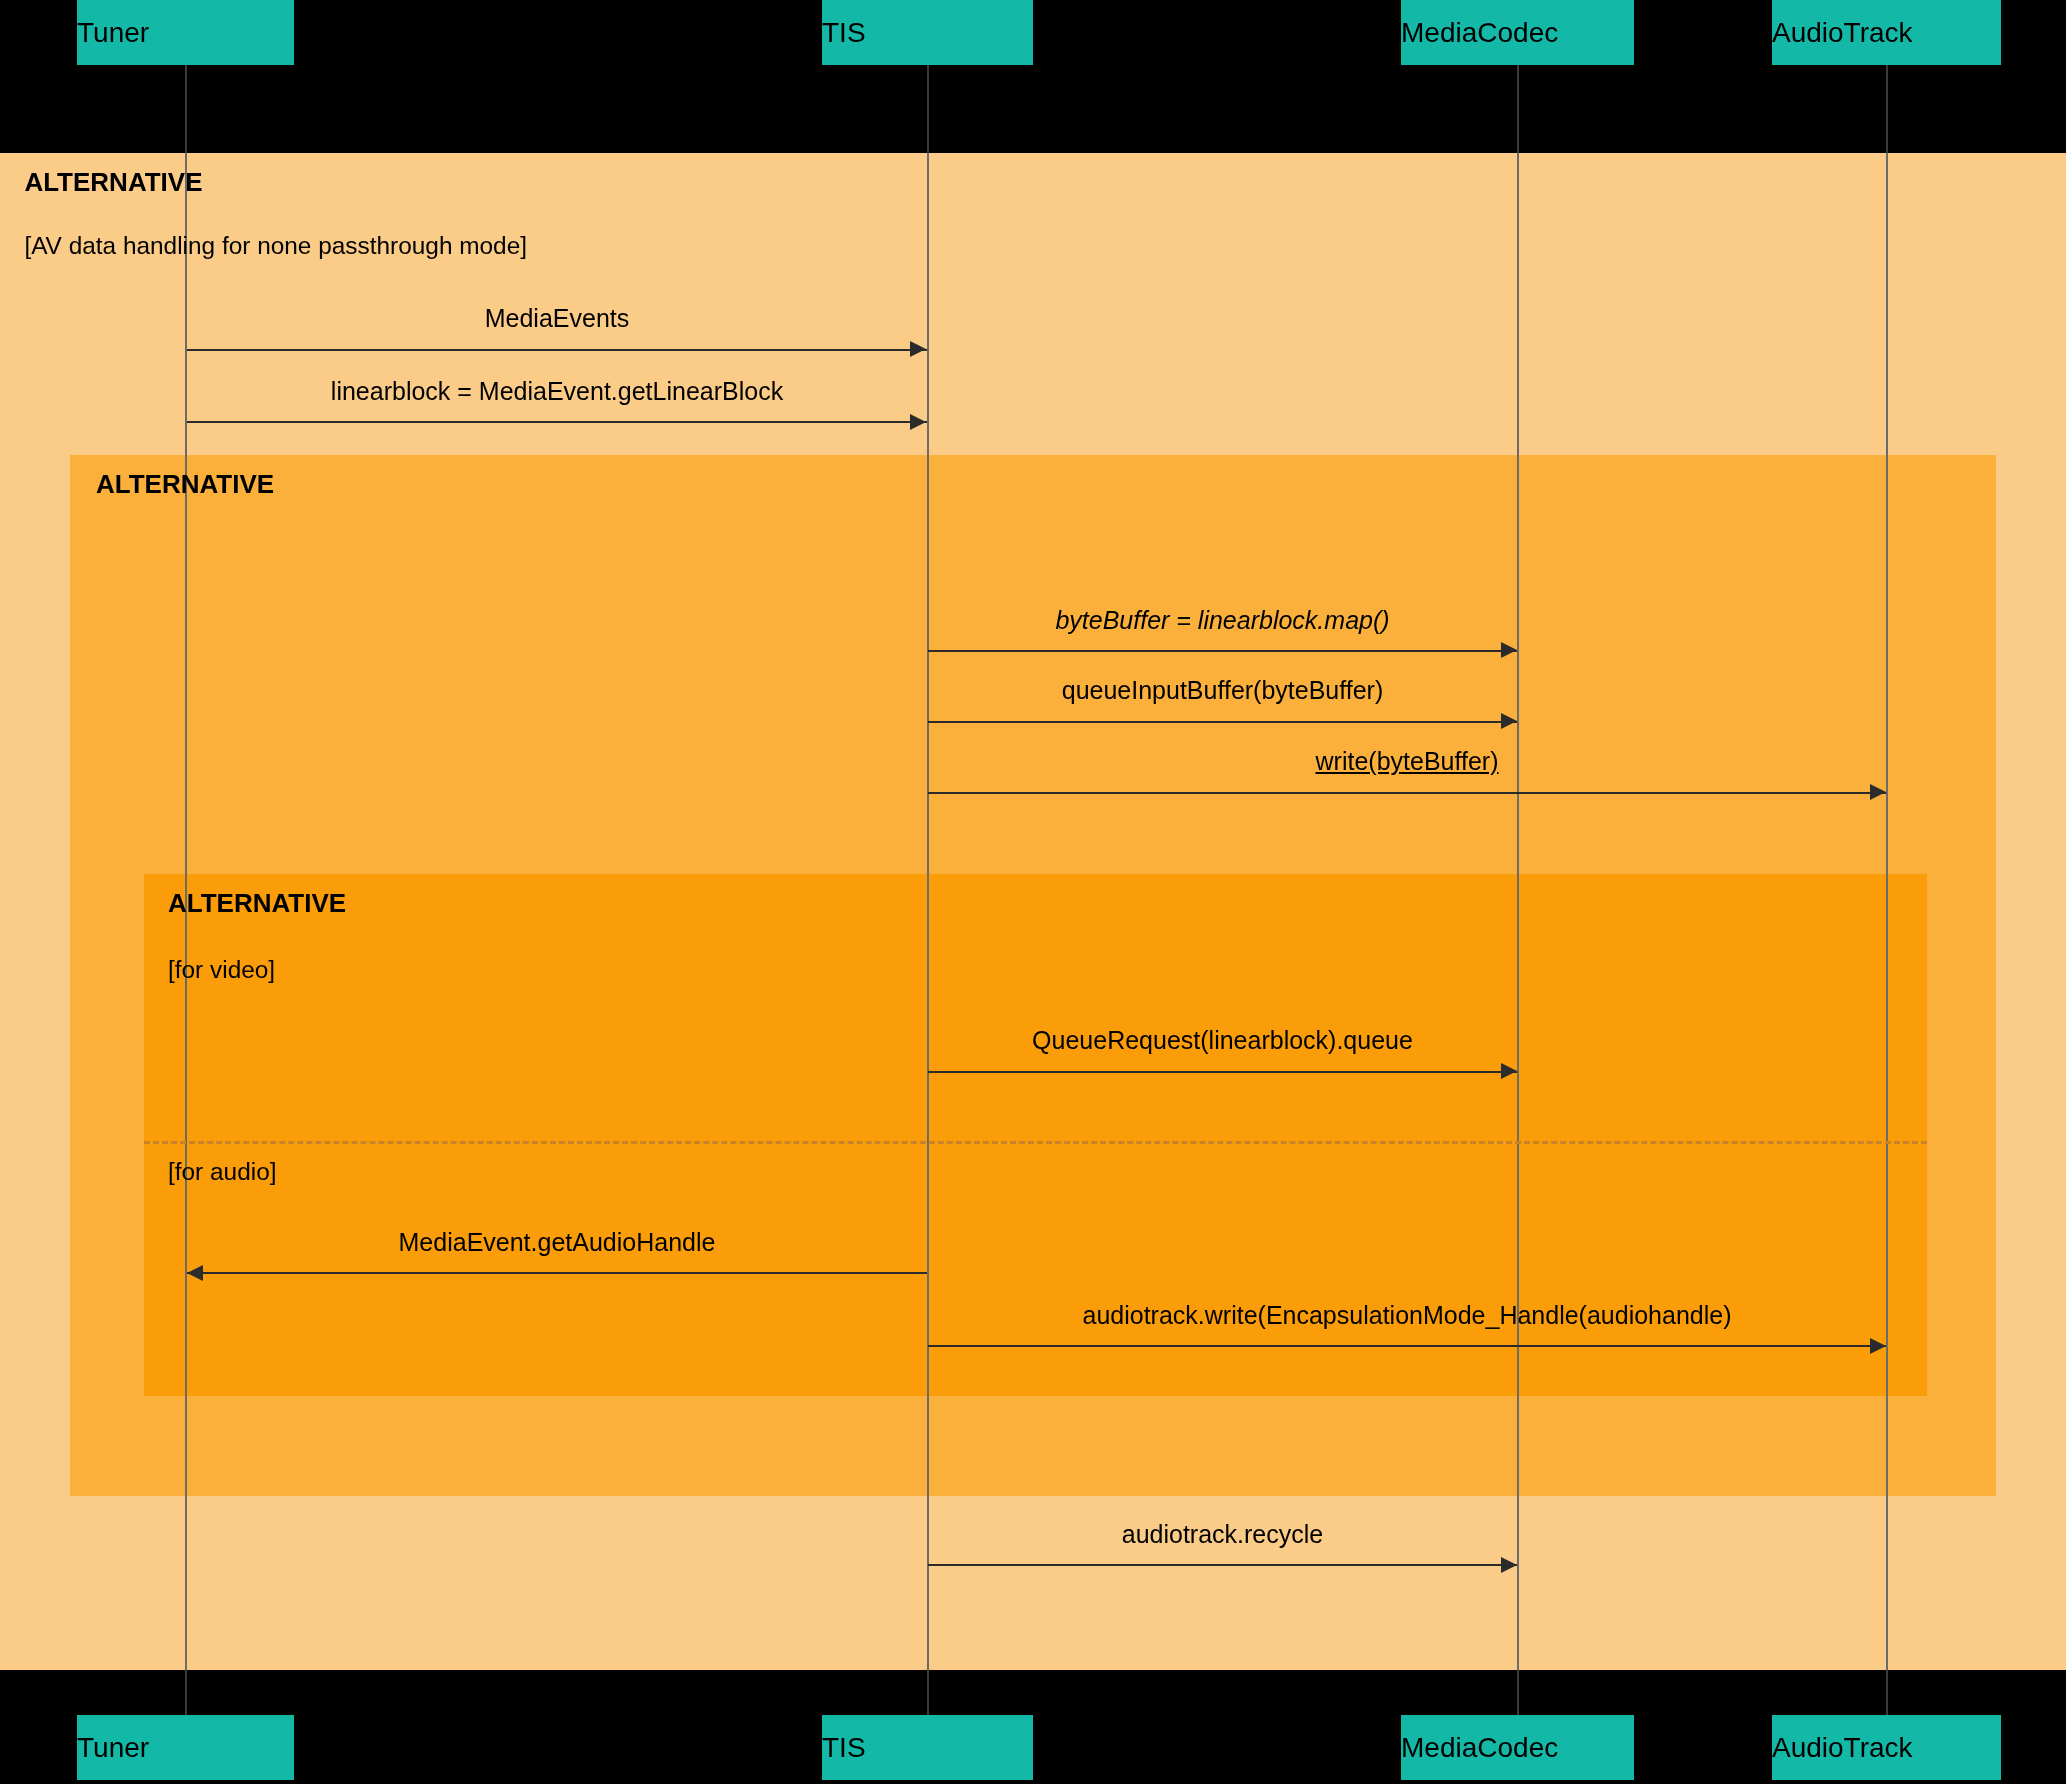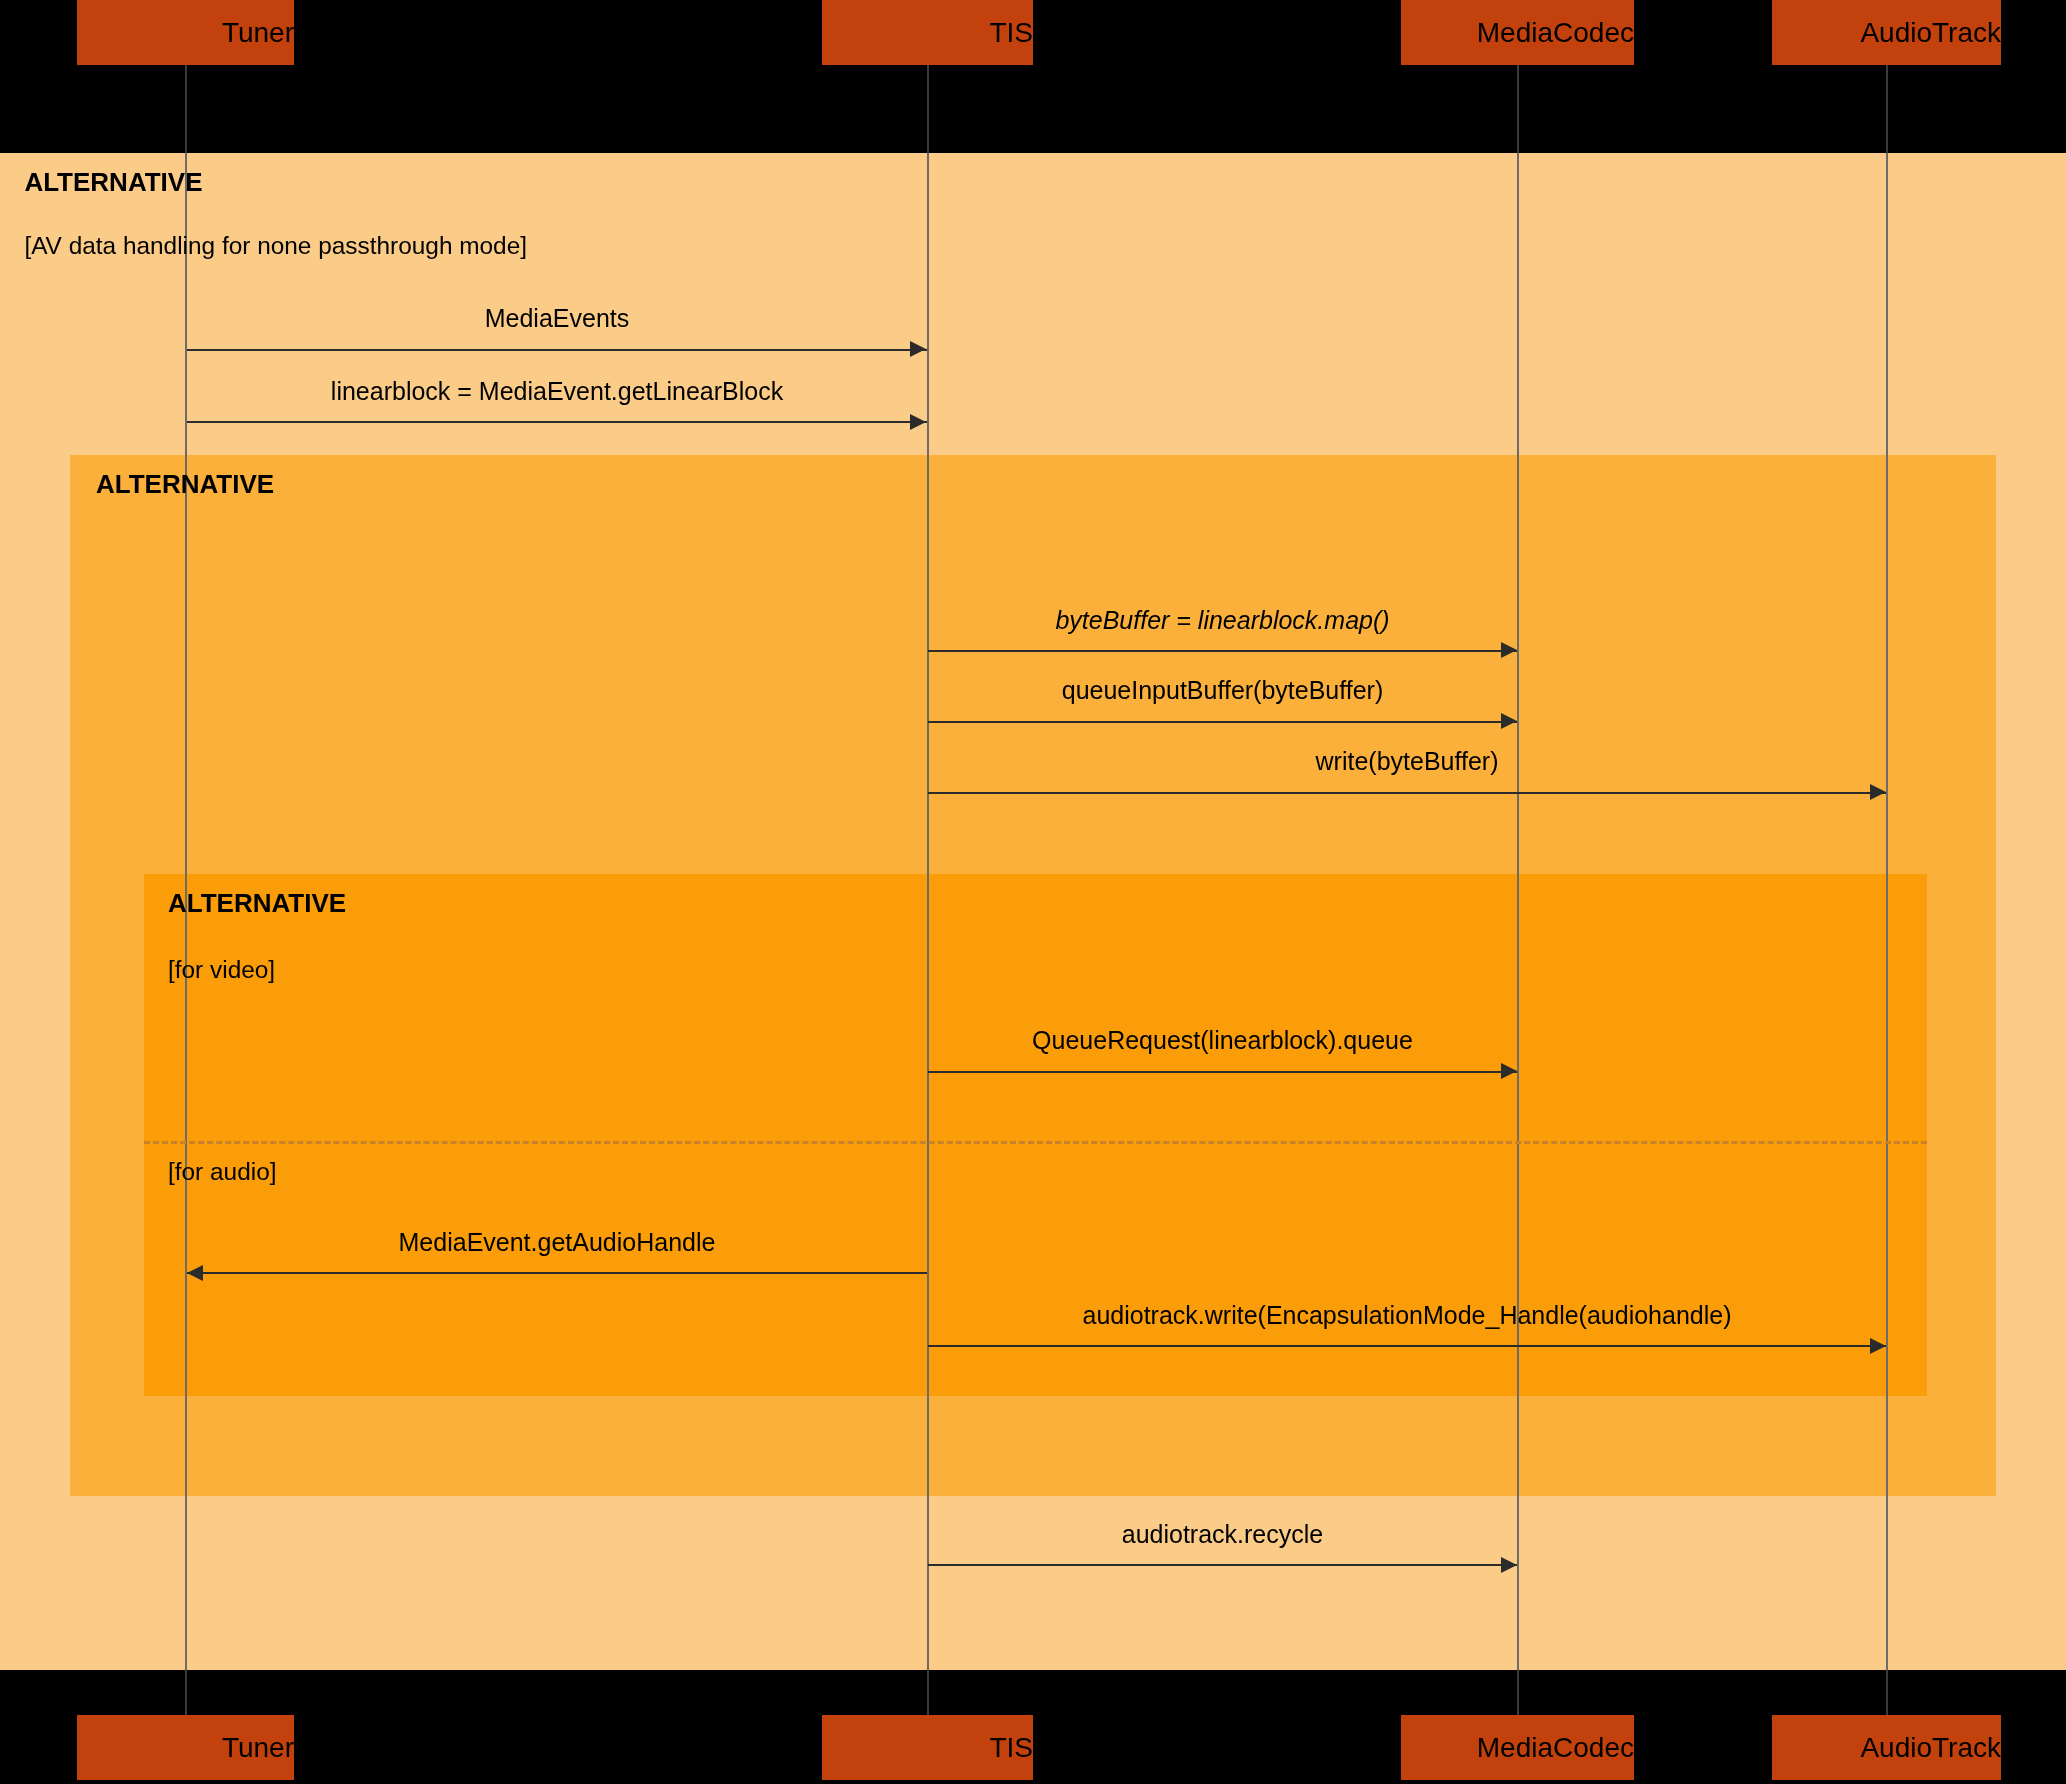--- a/index.html
+++ b/index.html
@@ -16,24 +16,24 @@
   #diagram {
     position: relative;
     width: 2066px;
     height: 1785px;
     background: #000000;
   }
 
   
   .participant {
     position: absolute;
-    background: #c2410c;
+    background: #14b8a6;
     color: #000000;
     font-size: 28px;
-    text-align: right;
+    text-align: left;
     line-height: 65px;
     height: 65px;
     box-sizing: border-box;
     white-space: nowrap;
   }
 
   
   .lifeline {
     position: absolute;
     width: 2.2px;
@@ -158,21 +158,21 @@
   <div class="arrowhead right" style="left:910px; top:414px;"></div>
 
   <div class="msg-label" style="left:928px; top:606px; width:589px;font-style:italic;">byteBuffer = linearblock.map()</div>
   <div class="msg" style="left:928px; top:650px; width:589px;"></div>
   <div class="arrowhead right" style="left:1501px; top:642px;"></div>
 
   <div class="msg-label" style="left:928px; top:676px; width:589px;">queueInputBuffer(byteBuffer)</div>
   <div class="msg" style="left:928px; top:721px; width:589px;"></div>
   <div class="arrowhead right" style="left:1501px; top:713px;"></div>
 
-  <div class="msg-label" style="left:928px; top:747px; width:958px;">write(byteBuffer)</div>
+  <div class="msg-label" style="left:928px; top:747px; width:958px;text-decoration:underline;">write(byteBuffer)</div>
   <div class="msg" style="left:928px; top:792px; width:958px;"></div>
   <div class="arrowhead right" style="left:1870px; top:784px;"></div>
 
   <div class="msg-label" style="left:928px; top:1026px; width:589px;">QueueRequest(linearblock).queue</div>
   <div class="msg" style="left:928px; top:1071px; width:589px;"></div>
   <div class="arrowhead right" style="left:1501px; top:1063px;"></div>
 
   <div class="msg-label" style="left:187px; top:1228px; width:740px;">MediaEvent.getAudioHandle</div>
   <div class="msg" style="left:187px; top:1272px; width:740px;"></div>
   <div class="arrowhead left" style="left:187px; top:1265px;"></div>

